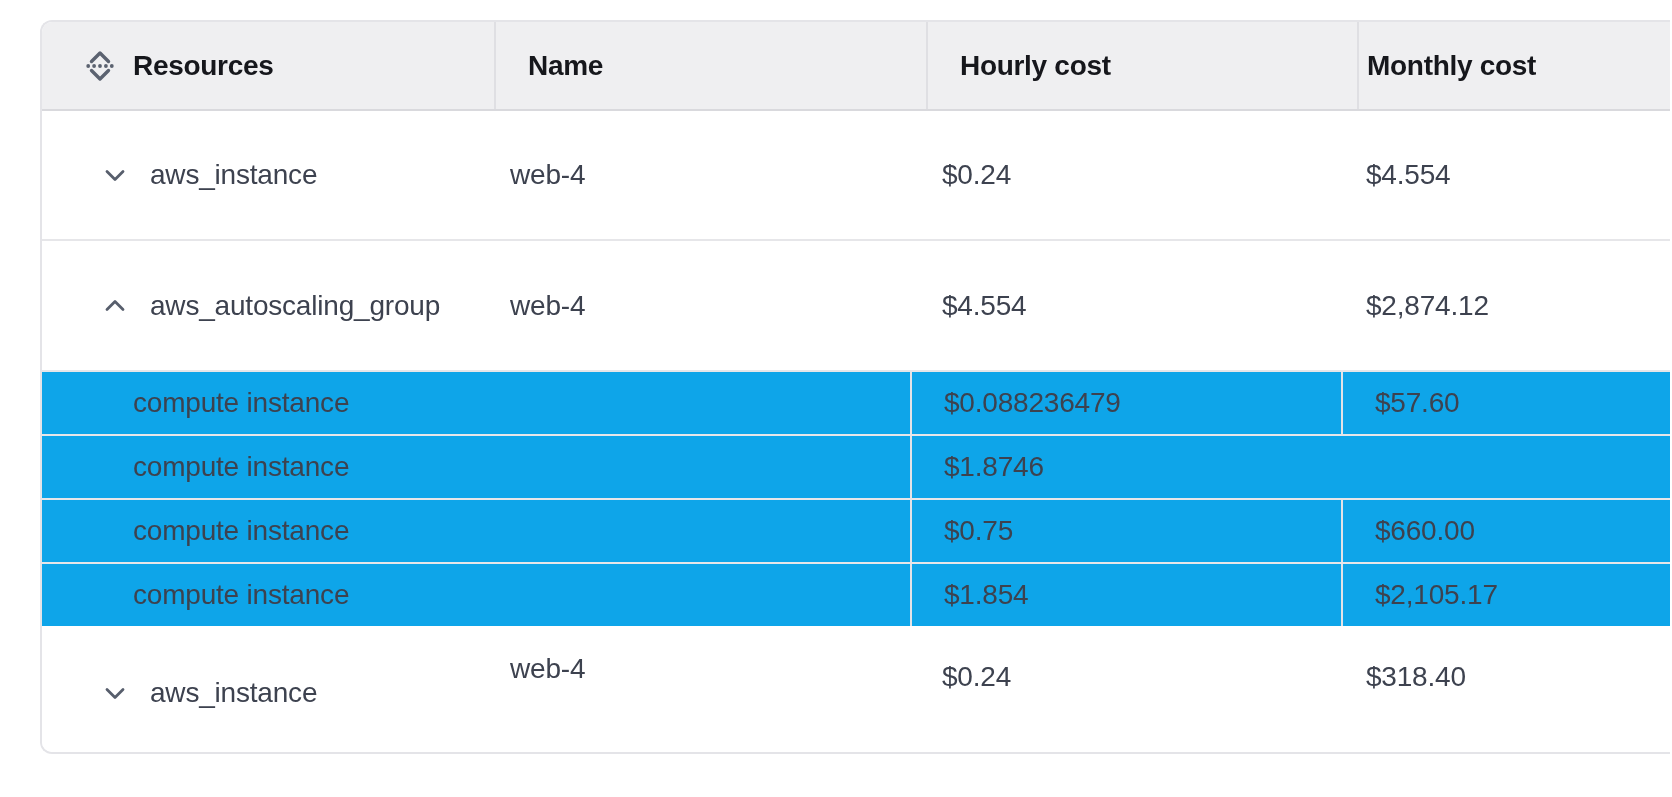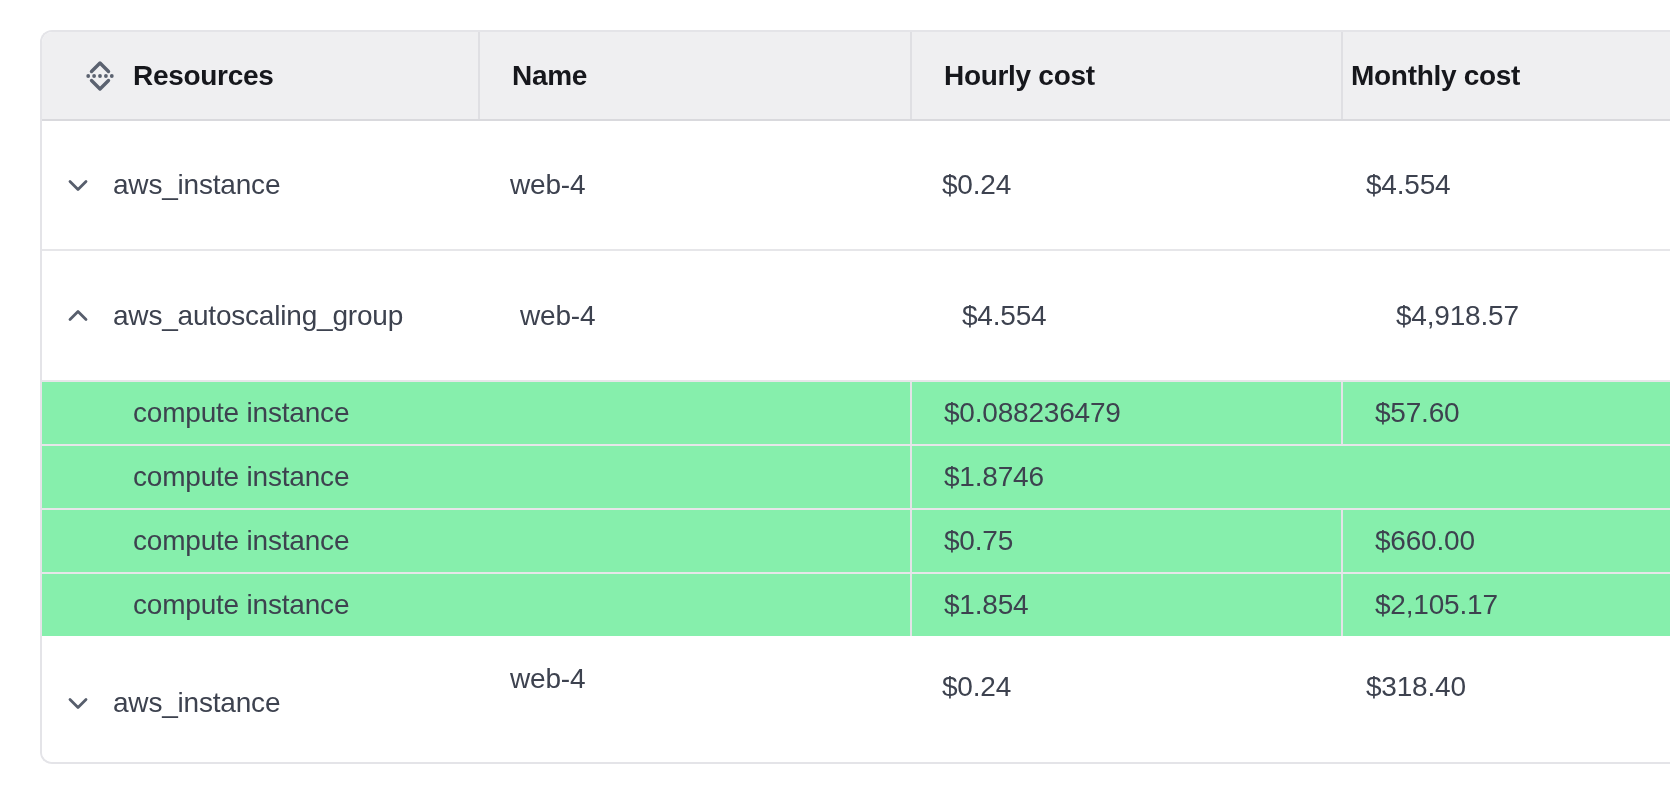--- a/index.html
+++ b/index.html
@@ -5,21 +5,21 @@
   * { box-sizing: border-box; }
   html, body {
     margin: 0; padding: 0;
     width: 1672px; height: 797px;
     background: #ffffff;
     overflow: hidden;
     font-family: "Liberation Sans", "DejaVu Sans", sans-serif;
   }
   .cost-table {
     position: absolute;
-    left: 40px; top: 30px;
+    left: 40px; top: 20px;
     width: 1630px;
     border: 2px solid #e4e4e8;
     border-right: none;
     border-radius: 12px 0 0 12px;
     overflow: hidden;
     background: #ffffff;
   }
   .grid-row {
     display: grid;
     grid-template-columns: 436px 432px 431px 1fr;
@@ -32,58 +32,58 @@
   }
   .th {
     display: flex;
     align-items: center;
     padding-left: 32px;
     font-size: 28px;
     font-weight: 700;
     color: #16171c;
     letter-spacing: -0.3px;
   }
-  .th + .th { border-left: 2px solid #dfdfe3; }
+  .th + .th { border-left: 2px solid #dfdfe3; margin-left: 16px; }
   .th-res { padding-left: 43px; }
   .th-monthly { padding-left: 8px; }
   .dragicon {
     display: inline-flex;
     width: 30px; height: 36px;
     margin-right: 18px;
     color: #5b6270;
     flex: none;
     cursor: grab;
   }
   
   .row { height: 128px; background: #ffffff; }
   .row + .row, .sub { border-top: 2px solid #e6e6e9; }
-  .row-expanded { height: 131px; gap: 10px; }
+  .row-expanded { height: 131px; }
   .row-last { height: 126px; }
   .cell {
     display: flex;
     align-items: center;
     padding-left: 32px;
     font-size: 28px;
     color: #3d424f;
     letter-spacing: -0.2px;
     overflow: hidden;
     white-space: nowrap;
   }
-  .cell-res { padding-left: 23px; }
+  .cell-res { padding-left: 60px; }
   .cell-monthly { padding-left: 25px; }
   .chev {
     display: inline-flex;
     width: 26px; height: 26px;
     margin-right: 22px;
     color: #575e6c;
     flex: none;
     cursor: pointer;
   }
   
-  .sub { height: 64px; background: #86efac; }
+  .sub { height: 64px; background: #0ea5e9; }
   .sub .cell { color: #3d424f; }
   .sub .cell-component { grid-column: 1 / span 2; padding-left: 91px; }
   .sub .cell-hourly, .sub .cell-monthly { border-left: 2px solid #e3e3e7; padding-left: 32px; }
   
   .row-last .cell-name  > span { transform: translateY(-20px); }
   .row-last .cell-hourly > span, .row-last .cell-monthly > span { transform: translateY(-12px); }
   .row-last .cell-res { transform: translateY(4px); }
   svg { display: block; }
 </style>
 </head>
@@ -146,21 +146,21 @@
       </span>
       <span>aws_autoscaling_group</span>
     </div>
     <div class="cell cell-name">
         <span>web-4</span>
       </div>
     <div class="cell cell-hourly">
         <span>$4.554</span>
       </div>
     <div class="cell cell-monthly">
-        <span>$4,918.57</span>
+        <span>$2,874.12</span>
       </div>
   </div>
 
   <div class="grid-row sub">
     <div class="cell cell-component">
         <span>compute instance</span>
       </div>
     <div class="cell cell-hourly">
         <span>$0.088236479</span>
       </div>

